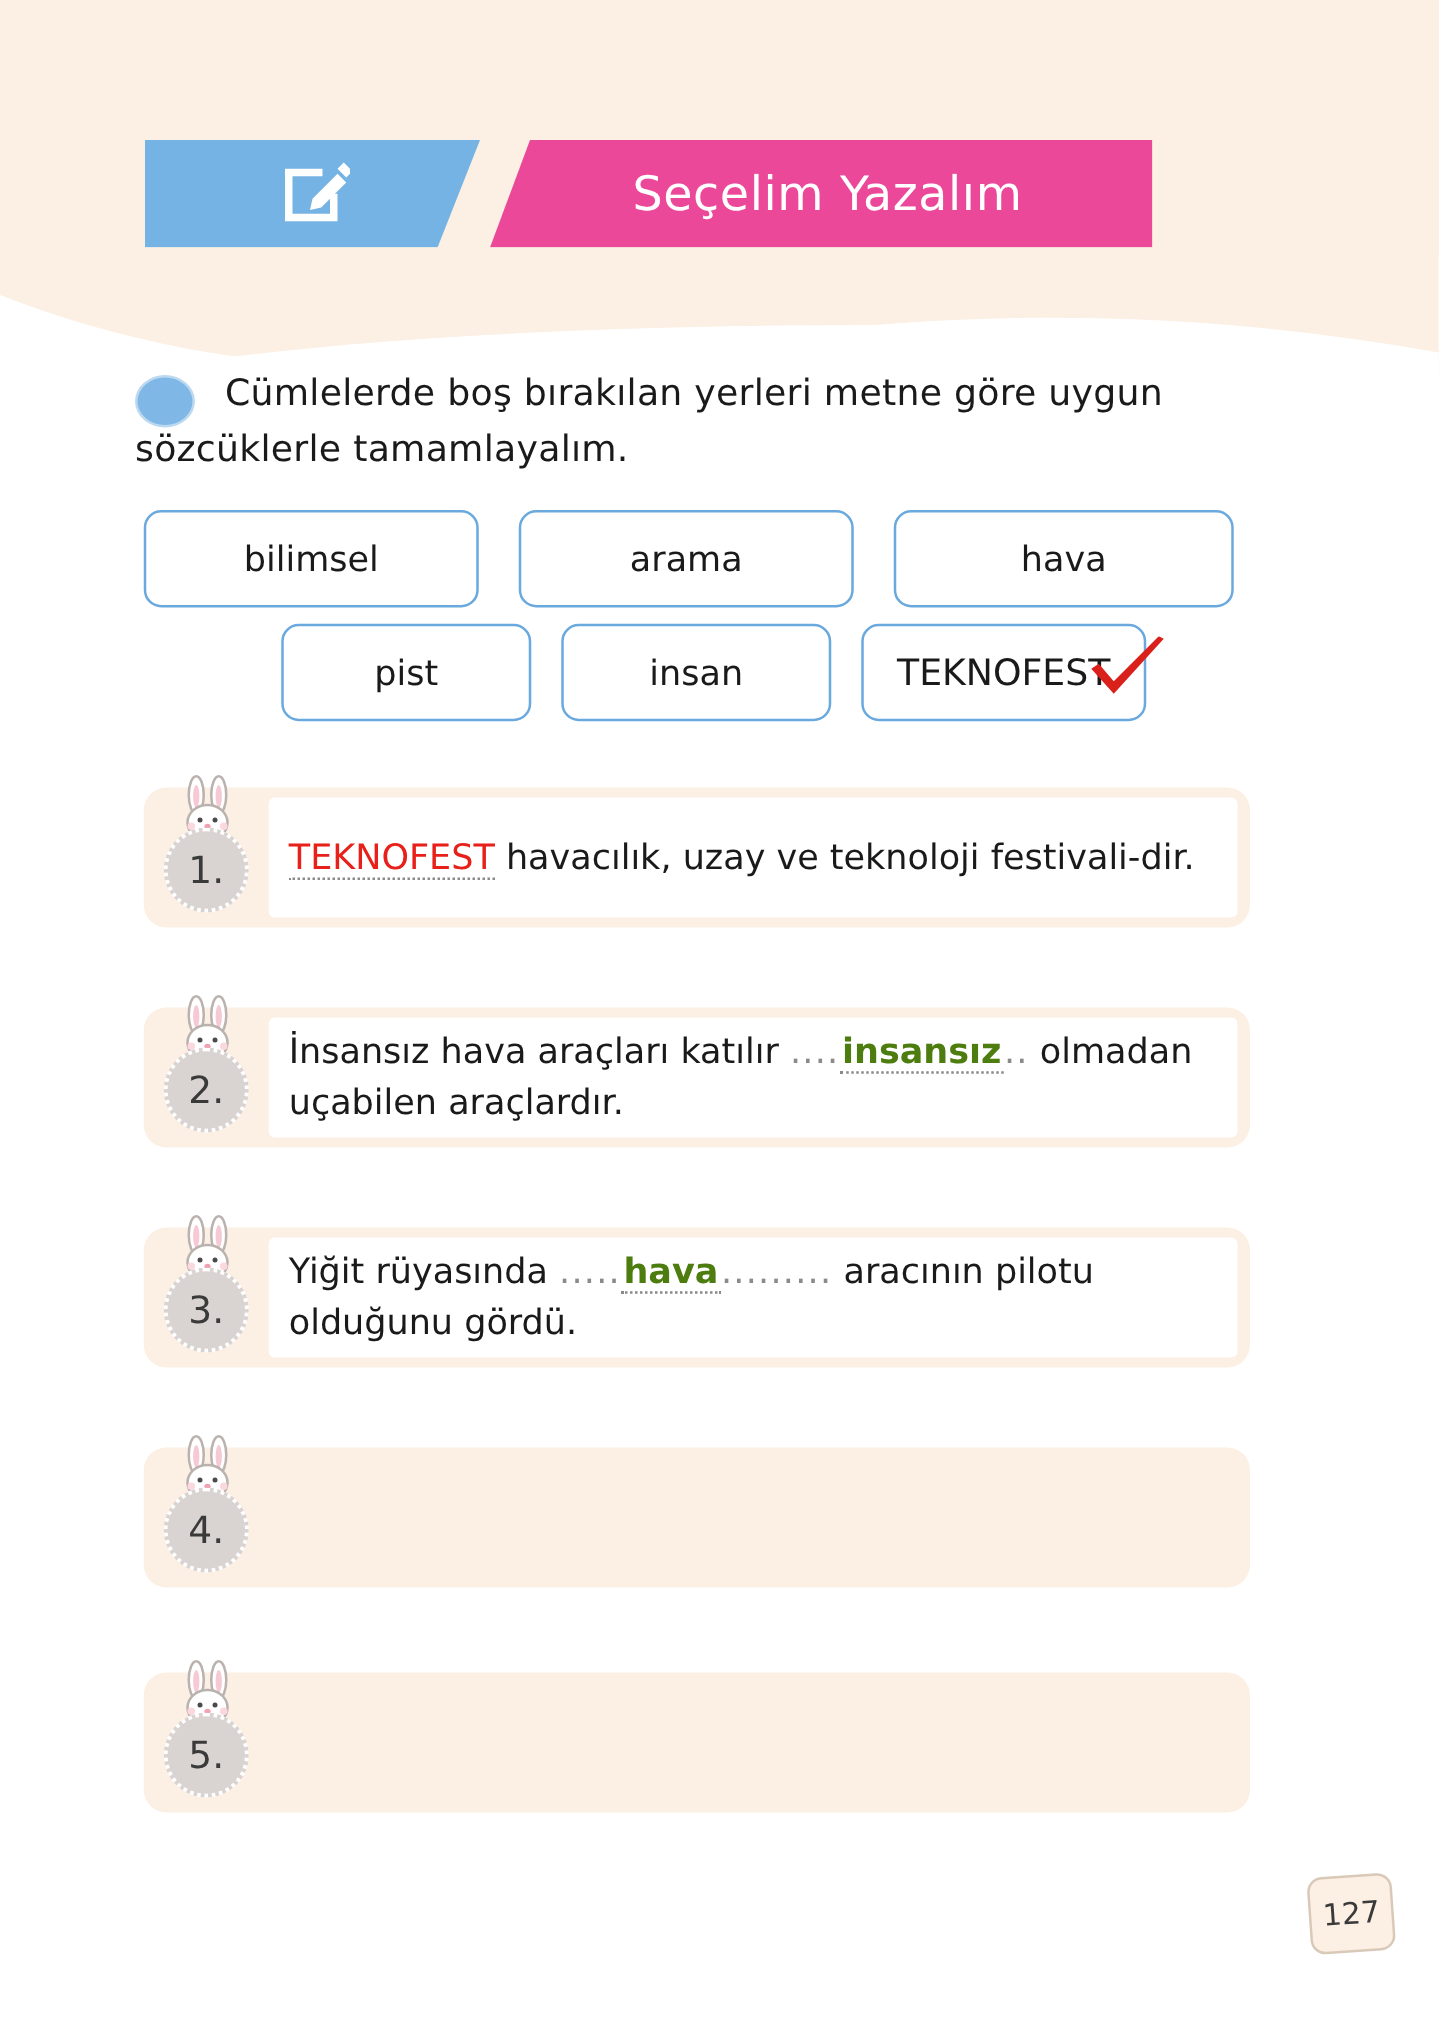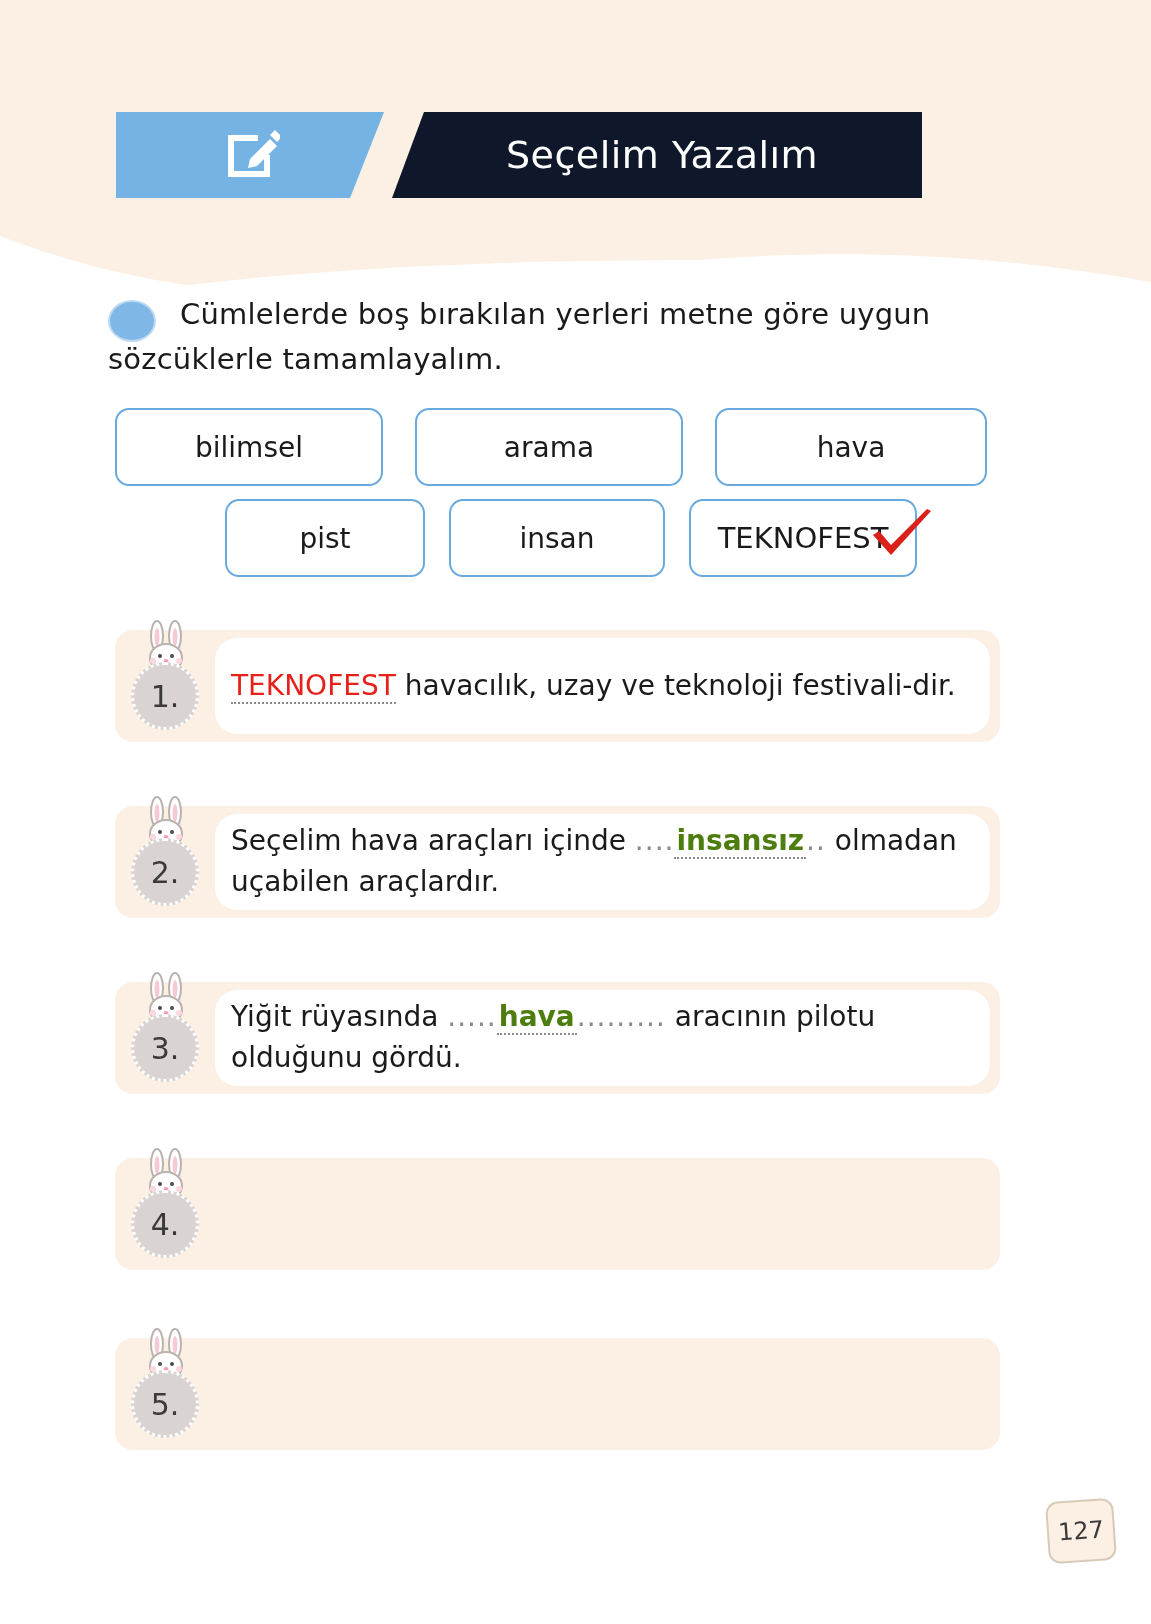--- a/index.html
+++ b/index.html
@@ -62,21 +62,21 @@
     position: relative;
     display: flex;
     align-items: center;
     justify-content: center;
     clip-path: polygon(0 0, 100% 0, calc(100% - 34px) 100%, 0 100%);
   }
   .banner-title-box {
     margin-left: 8px;
     width: 530px;
     height: 86px;
-    background: #0f172a;
+    background: #ec4899;
     display: flex;
     align-items: center;
     justify-content: center;
     clip-path: polygon(32px 0, 100% 0, 100% 100%, 0 100%);
   }
   .banner-title {
     color: #ffffff;
     font-size: 38px;
     letter-spacing: 0.5px;
     font-family: "DejaVu Sans", sans-serif;
@@ -194,21 +194,21 @@
     display: flex;
     align-items: center;
     justify-content: center;
     font-size: 30px;
     color: #3a3a3a;
     box-sizing: border-box;
   }
   .q-body {
     flex: 1;
     background: #ffffff;
-    border-radius: 22px;
+    border-radius: 5px;
     margin: 8px 10px 8px 0;
     padding: 10px 16px;
     box-sizing: border-box;
     font-size: 28px;
     line-height: 1.45;
     color: #1a1a1a;
     display: flex;
     align-items: center;
   }
   .q-text { width: 100%; }
@@ -336,21 +336,21 @@
       <ellipse cx="25" cy="38" rx="16" ry="14" fill="#ffffff" stroke="#b9b2ae" stroke-width="2"></ellipse>
       <circle cx="19" cy="36" r="2" fill="#4a4a4a"></circle>
       <circle cx="31" cy="36" r="2" fill="#4a4a4a"></circle>
       <ellipse cx="25" cy="41" rx="2.5" ry="2" fill="#f3a0b4"></ellipse>
       <circle cx="12" cy="41" r="3" fill="#fbd7de"></circle>
       <circle cx="38" cy="41" r="3" fill="#fbd7de"></circle>
     </svg>
     <div class="q-num-circle">2.</div>
   </div>
   <div class="q-body">
-    <div class="q-text"><span>Seçelim hava araçları içinde </span><span class="dots">....</span><span class="blank">insansız</span><span class="dots">..</span><span> olmadan uçabilen araçlardır.</span></div>
+    <div class="q-text"><span>İnsansız hava araçları katılır </span><span class="dots">....</span><span class="blank">insansız</span><span class="dots">..</span><span> olmadan uçabilen araçlardır.</span></div>
   </div>
 </div>
 
 <div class="q-card q-3">
   <div class="q-marker">
     <svg class="bunny" viewBox="0 0 50 56">
       <ellipse cx="16" cy="16" rx="6" ry="15" fill="#ffffff" stroke="#b9b2ae" stroke-width="2"></ellipse>
       <ellipse cx="34" cy="16" rx="6" ry="15" fill="#ffffff" stroke="#b9b2ae" stroke-width="2"></ellipse>
       <ellipse cx="16" cy="17" rx="2.5" ry="9" fill="#f6c9d4"></ellipse>
       <ellipse cx="34" cy="17" rx="2.5" ry="9" fill="#f6c9d4"></ellipse>

